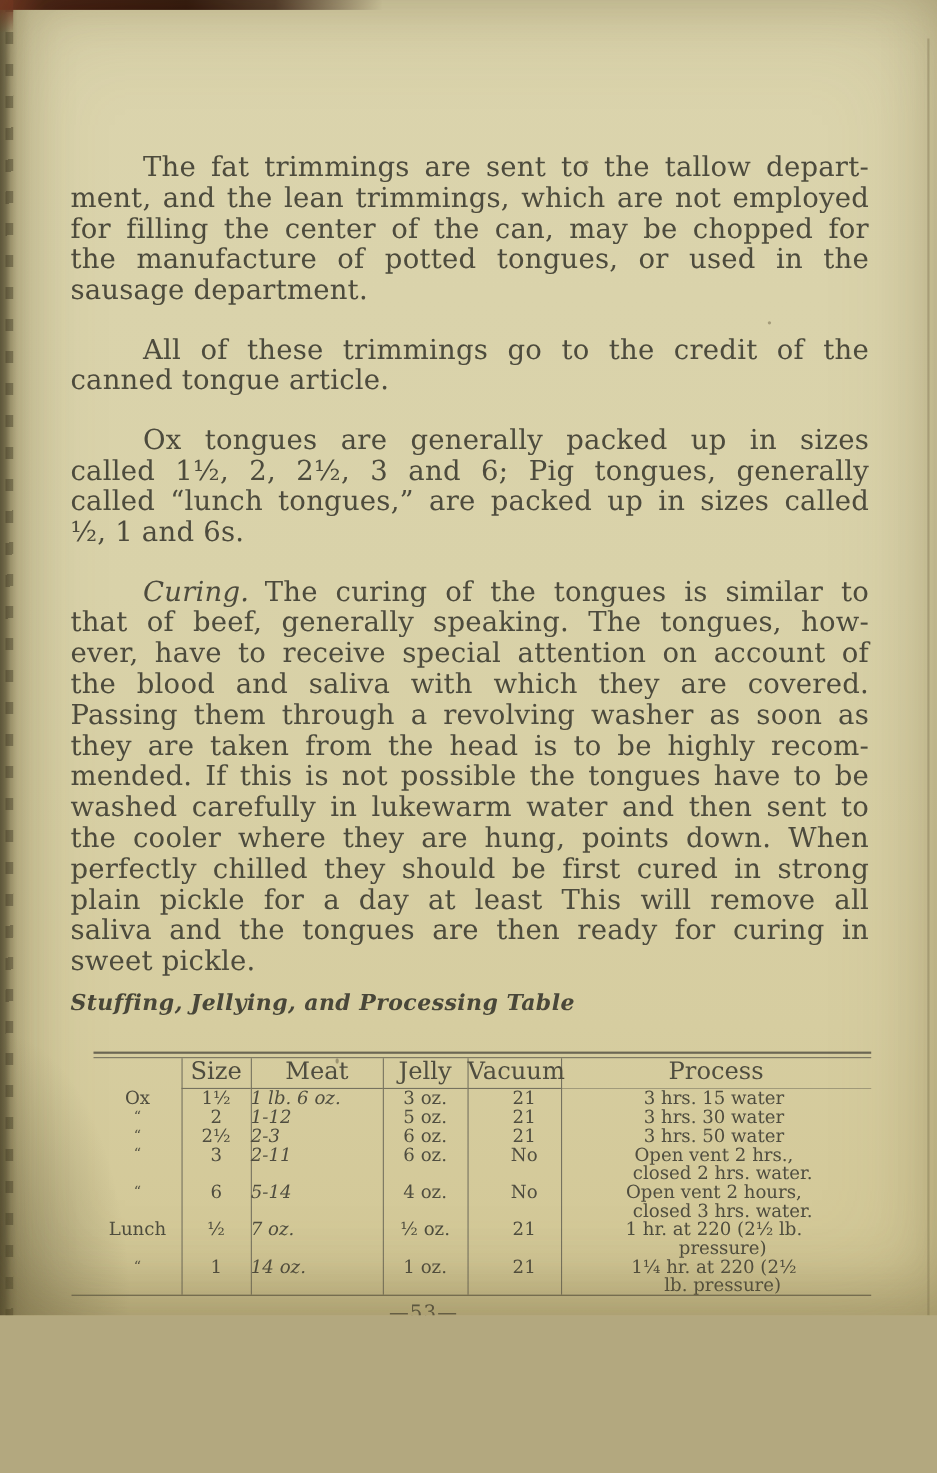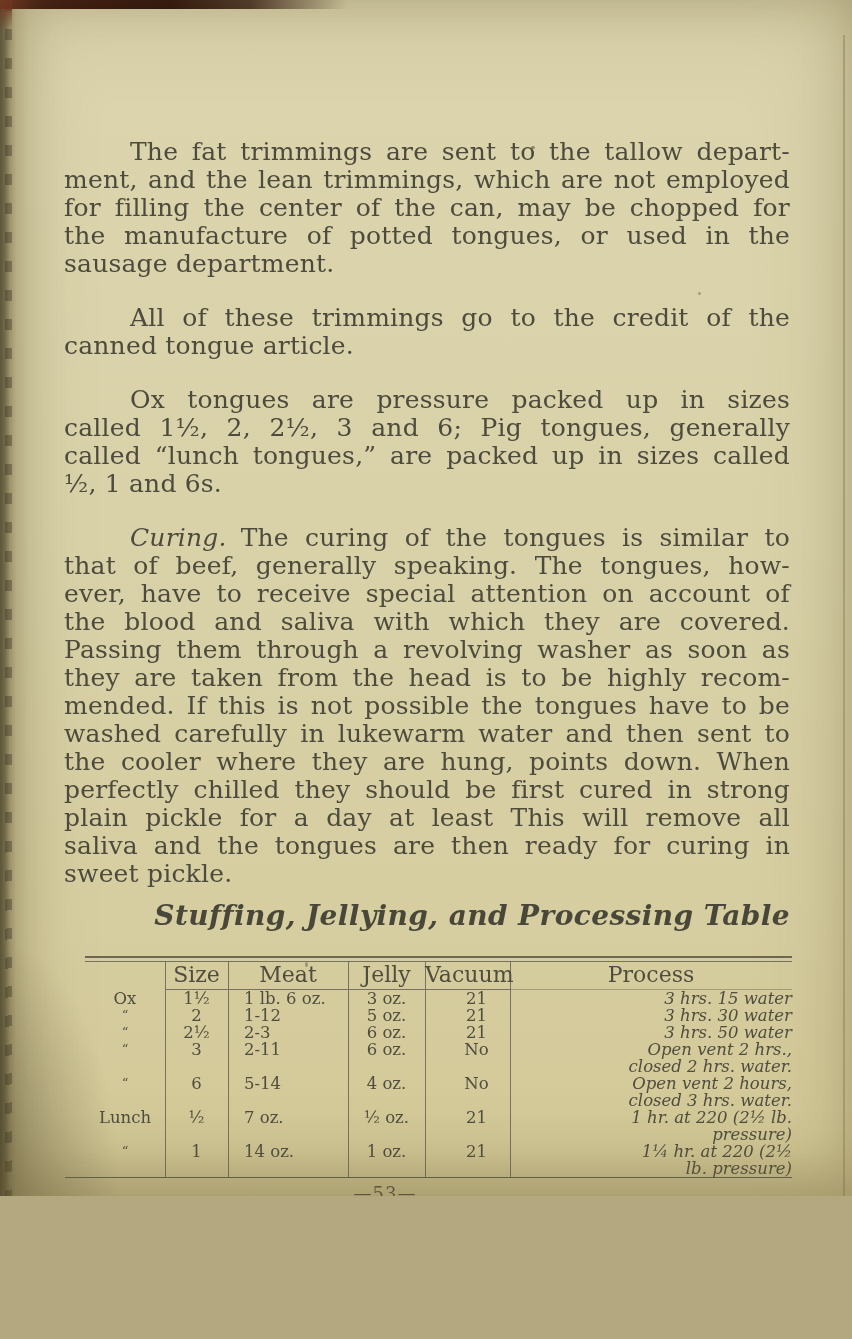--- a/index.html
+++ b/index.html
@@ -33,43 +33,43 @@
   
   .body-text{position:absolute;left:64px;top:138px;width:726px;
     font-size:25px;line-height:28px;letter-spacing:.2px;}
   .para + .para{margin-top:26px;}
   .jline{text-align:justify;text-align-last:justify;}
   .jline.last{text-align:last;text-align-last:left;}
   .indent{padding-left:66px;}
   .lead-italic{font-style:italic;margin-right:14px;}
   
   .table-title{position:absolute;left:64px;top:899px;width:726px;
-    text-align:right;font-size:28px;font-weight:bold;font-style:italic;
+    text-align:left;font-size:20px;font-weight:bold;font-style:italic;
     letter-spacing:.4px;color:#494739;}
   
   .proc-table{position:absolute;left:85px;top:956px;width:707px;font-size:16.5px;color:#4f4d3f;}
   .t-top-rule{height:3px;border-top:2px solid #6b6754;border-bottom:1px solid #76725f;}
   .t-grid{display:grid;grid-template-columns:80px 63px 120px 77px 85px 282px;
     background-image:
       linear-gradient(#76725f,#76725f),linear-gradient(#76725f,#76725f),
       linear-gradient(#76725f,#76725f),linear-gradient(#76725f,#76725f),
       linear-gradient(#76725f,#76725f);
     background-size:1px 100%,1px 100%,1px 100%,1px 100%,1px 100%;
     background-position:80px 0,143px 0,263px 0,340px 0,425px 0;
     background-repeat:no-repeat;}
   .th{height:27px;line-height:25px;text-align:center;font-size:22px;}
   .th.u{border-bottom:1px solid #76725f;}
   .th.u-faint{border-bottom:1px solid rgba(118,114,95,.55);}
   .t-cell{line-height:17px;padding:0;}
   .c-label{text-align:center;}
   .c-size{text-align:center;}
-  .c-meat{text-align:left;padding-left:16px;}
+  .c-meat{text-align:left;font-style:italic;}
   .c-jelly{text-align:center;}
   .c-vac{text-align:center;margin-left:18px;}
-  .c-proc{text-align:right;padding-left:12px;text-indent:-16px;white-space:pre-line;font-style:italic;}
+  .c-proc{text-align:center;padding-left:12px;text-indent:-16px;white-space:pre-line;}
   .ditto{font-size:13px;line-height:17px;}
   .t-bottom-rule{width:727px;margin-left:-20px;height:1px;background:#64604e;}
   
   .page-number{position:absolute;left:0;top:1183px;width:770px;
     text-align:center;font-size:18px;letter-spacing:1px;color:#565345;}
 </style>
 </head>
 <body>
 
 <div class="page">
@@ -93,21 +93,21 @@
       <div class="jline">the manufacture of potted tongues, or used in the</div>
       <div class="jline last">sausage department.</div>
     </div>
 
     <div class="para">
       <div class="jline indent">All of these trimmings go to the credit of the</div>
       <div class="jline last">canned tongue article.</div>
     </div>
 
     <div class="para">
-      <div class="jline indent">Ox tongues are pressure packed up in sizes</div>
+      <div class="jline indent">Ox tongues are generally packed up in sizes</div>
       <div class="jline">called 1½, 2, 2½, 3 and 6;  Pig tongues, generally</div>
       <div class="jline">called “lunch tongues,” are packed up in sizes called</div>
       <div class="jline last">½, 1 and 6s.</div>
     </div>
 
     <div class="para">
       <div class="jline indent">
         <span class="lead-italic">Curing.</span><span>The curing of the tongues is similar to</span>
       </div>
       <div class="jline">that of beef, generally speaking.  The tongues, how-</div>

